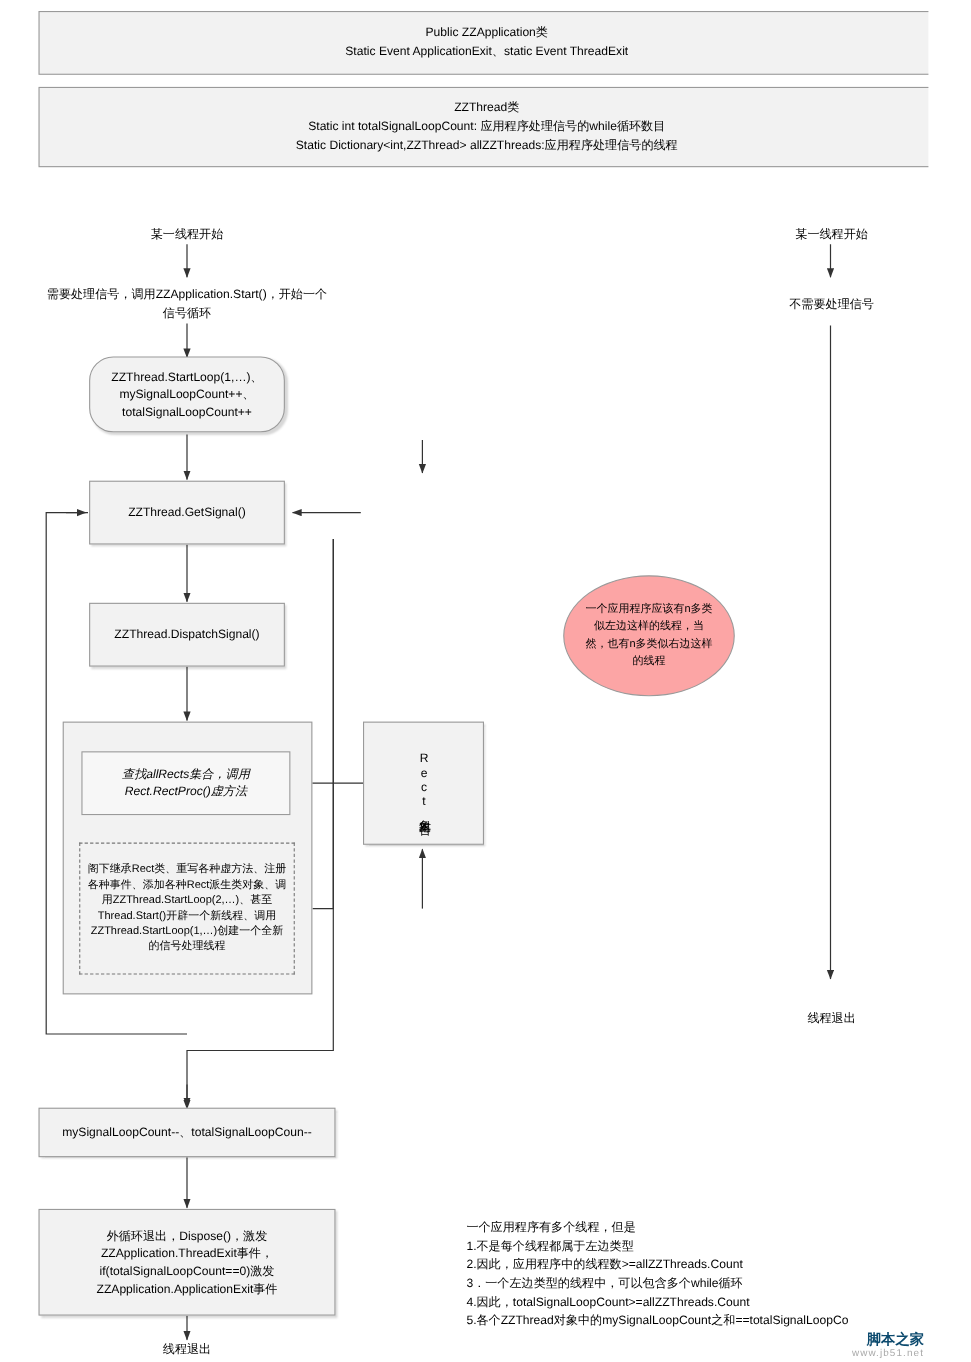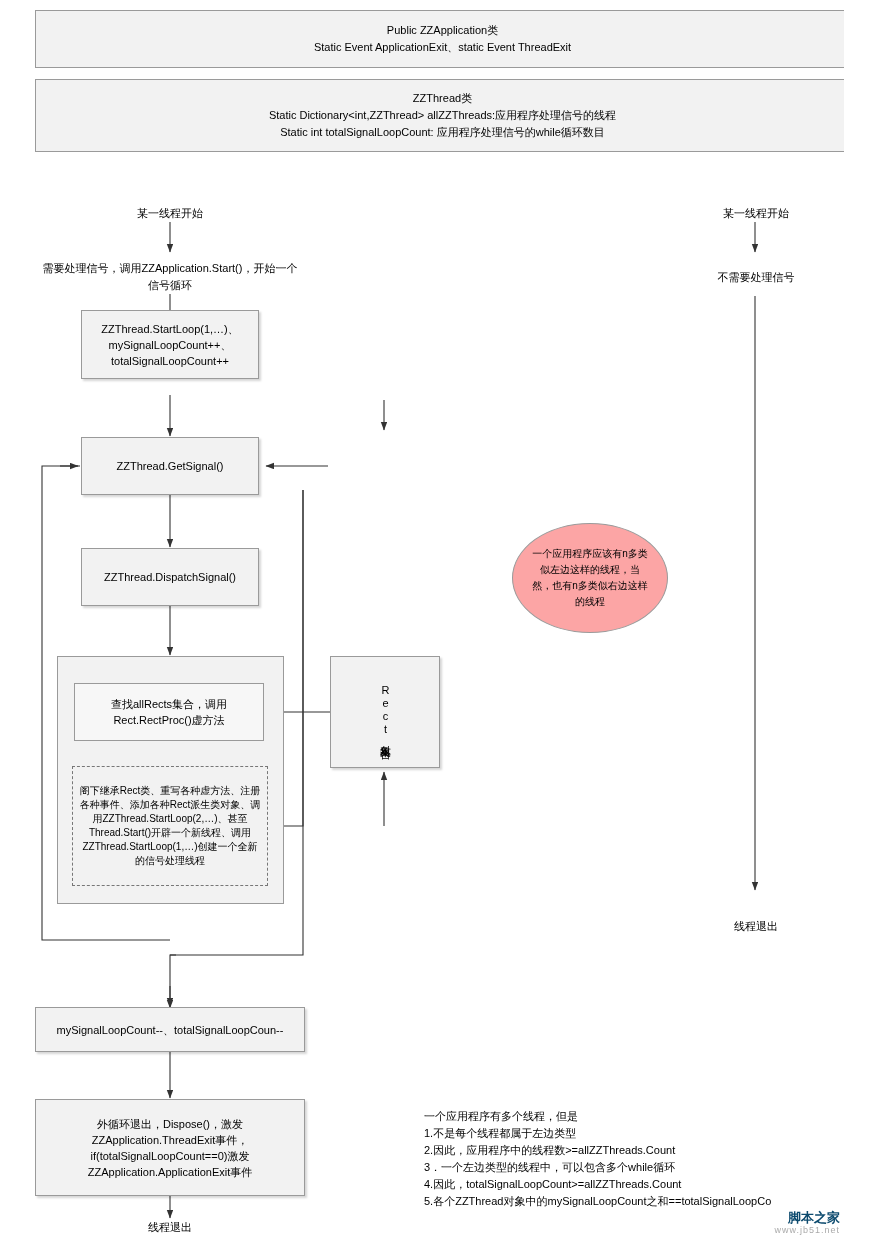--- a/index.html
+++ b/index.html
@@ -99,34 +99,34 @@
     </g>
   </svg>
 
   <div class="hdrbox" style="left:35px;top:10px;width:813px;height:56px;">
     <div>Public ZZApplication类</div>
     <div>Static Event ApplicationExit、static Event ThreadExit</div>
   </div>
 
   <div class="hdrbox" style="left:35px;top:79px;width:813px;height:71px;">
     <div>ZZThread类</div>
+    <div>Static int totalSignalLoopCount: 应用程序处理信号的while循环数目</div>
     <div>Static Dictionary&lt;int,ZZThread&gt; allZZThreads:应用程序处理信号的线程</div>
-    <div>Static int totalSignalLoopCount: 应用程序处理信号的while循环数目</div>
   </div>
 
   <div class="label" style="left:90px;top:205px;width:160px;">某一线程开始</div>
   <div class="label" style="left:38px;top:260px;width:264px;">需要处理信号，调用ZZApplication.Start()，开始一个信号循环</div>
 
-  <div class="box shadow" style="left:81px;top:310px;width:178px;height:69px;padding:0 10px;">ZZThread.StartLoop(1,…)、mySignalLoopCount++、totalSignalLoopCount++</div>
+  <div class="box shadow" style="left:81px;top:324px;width:178px;height:69px;padding:0 10px;border-radius:22px;">ZZThread.StartLoop(1,…)、mySignalLoopCount++、totalSignalLoopCount++</div>
   <div class="box shadow" style="left:81px;top:548px;width:178px;height:58px;padding:0 10px;">ZZThread.DispatchSignal()</div>
   <div class="box shadow" style="left:81px;top:437px;width:178px;height:58px;padding:0 10px;">ZZThread.GetSignal()</div>
 
   <div class="box plain" style="left:57px;top:656px;width:227px;height:248px;background:#f2f2f2;"></div>
 
-  <div class="box white" style="left:74px;top:683px;width:190px;height:58px;padding:0 10px;background:#f7f7f7;">查找allRects集合，调用Rect.RectProc()虚方法</div>
+  <div class="box white" style="left:74px;top:683px;width:190px;height:58px;padding:0 10px;background:#f7f7f7;font-style:italic;">查找allRects集合，调用Rect.RectProc()虚方法</div>
 
   <div class="dashbox" style="left:72px;top:766px;width:196px;height:120px;">阁下继承Rect类、重写各种虚方法、注册各种事件、添加各种Rect派生类对象、调用ZZThread.StartLoop(2,…)、甚至Thread.Start()开辟一个新线程、调用ZZThread.StartLoop(1,…)创建一个全新的信号处理线程</div>
 
   <div class="box shadow" style="left:35px;top:1007px;width:270px;height:45px;padding:15px 8px;">mySignalLoopCount--、totalSignalLoopCoun--</div>
 
   <div class="box shadow" style="left:35px;top:1099px;width:270px;height:97px;padding:0 10px;">外循环退出，Dispose()，激发ZZApplication.ThreadExit事件，if(totalSignalLoopCount==0)激发ZZApplication.ApplicationExit事件</div>
 
   <div class="label" style="left:90px;top:1219px;width:160px;">线程退出</div>
 
 

